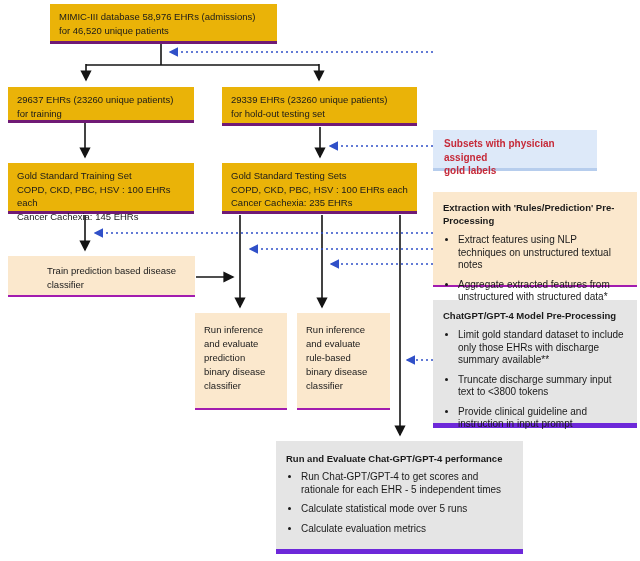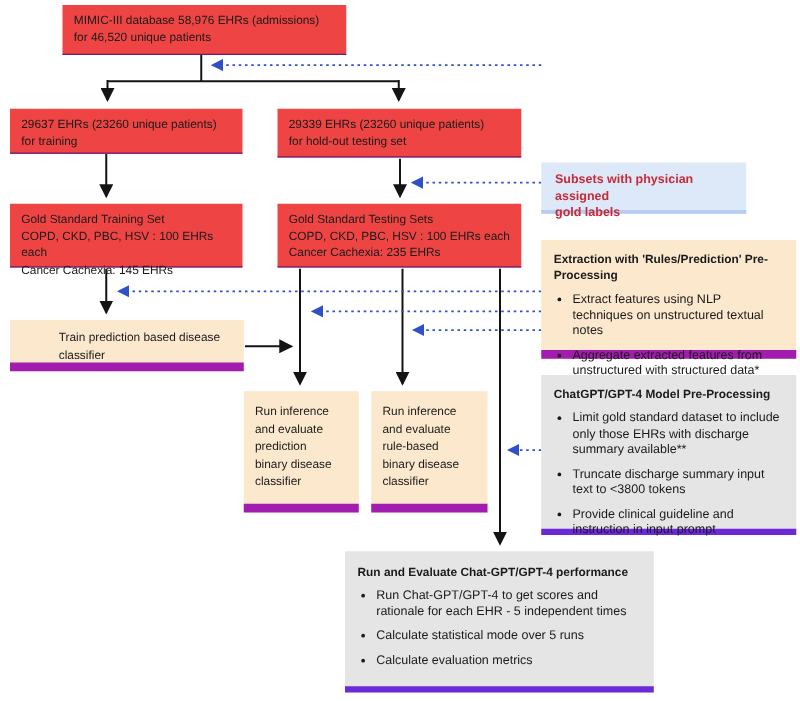--- a/index.html
+++ b/index.html
@@ -1,22 +1,22 @@
 <!DOCTYPE html>
 <html><head>
 <meta charset="utf-8">
 <style>
   html,body{margin:0;padding:0;background:#fff;}
   #canvas{
     position:relative;width:640px;height:561px;background:#ffffff;
     font-family:"Liberation Sans",sans-serif;color:#1a1a1a;overflow:hidden;
   }
   .node{position:absolute;box-sizing:border-box;font-size:9.5px;line-height:13.5px;}
-  .gray{background:#ef4444;border-bottom:1px solid #701a75;}
-  .peach{background:#fbe8cd;border-bottom:7px solid #a21caf;}
+  .gray{background:#eab308;border-bottom:3px solid #701a75;}
+  .peach{background:#fbe8cd;border-bottom:2px solid #a21caf;}
   .blue{background:#dde9f9;border-bottom:3px solid #b6cded;}
   .purple{background:#e5e5e5;border-bottom:5px solid #6d28d9;}
   .box-text{white-space:pre-line;padding:6px 9px;}
   .red-label{color:#c62a39;font-weight:700;font-size:10px;line-height:13.5px;white-space:pre-line;padding:7px 11px;}
   .box-title{font-weight:700;font-size:9.5px;line-height:13px;white-space:pre-line;}
   .pad{padding:9px 10px 6px 10px;}
   ul.bullets{margin:7px 0 0 0;padding:0 0 0 15px;}
   ul.bullets li{font-size:10px;line-height:12.5px;margin-bottom:7px;}
   svg#connectors{position:absolute;left:0;top:0;}
 </style>

